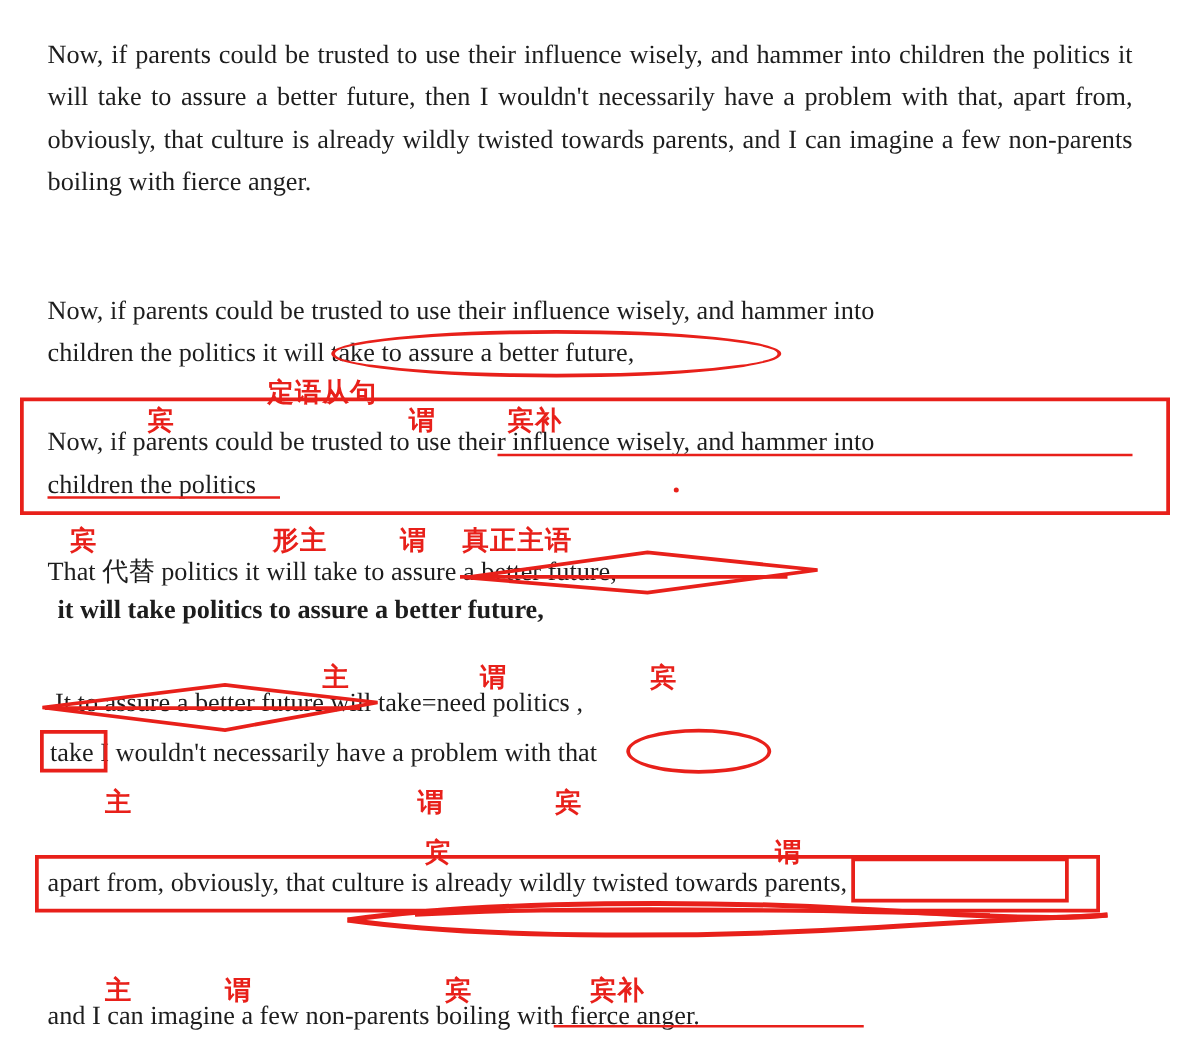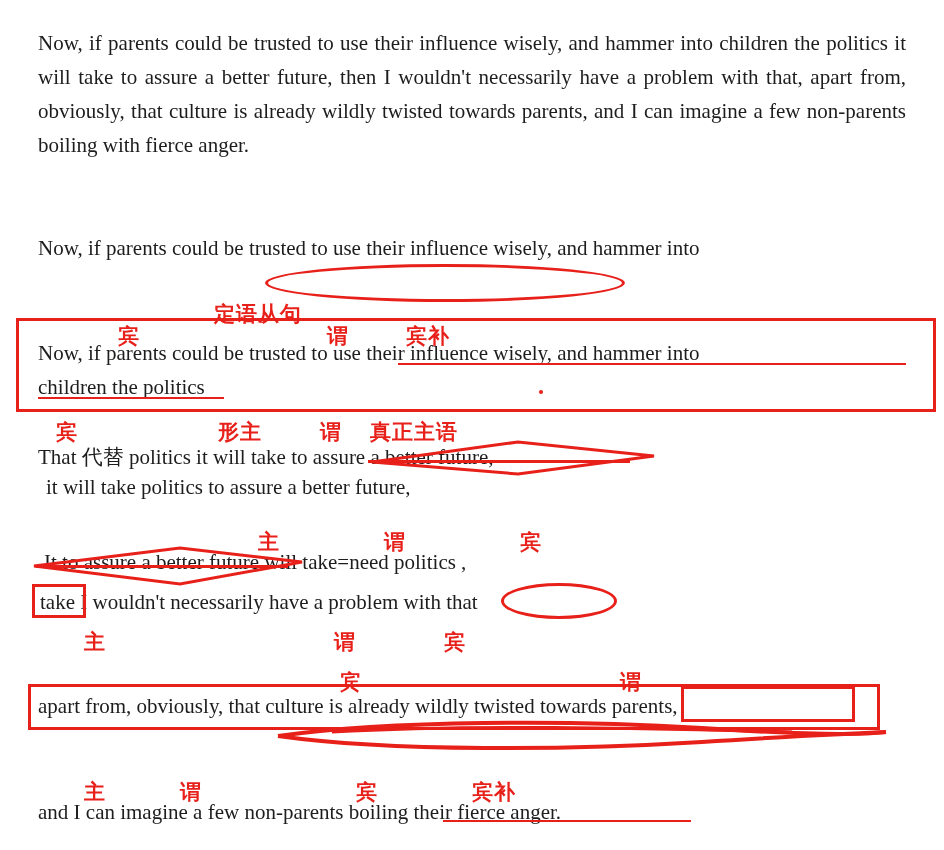--- a/index.html
+++ b/index.html
@@ -79,20 +79,21 @@
 </style>
 </head>
 <body>
 
 <div id="page">
 
   <div class="para justify-para" style="left:38px; top:26px; width:868px;">Now, if parents could be trusted to use their influence wisely, and hammer into children the politics it will take to assure a better future, then I wouldn't necessarily have a problem with that, apart from, obviously, that culture is already wildly twisted towards parents, and I can imagine a few non-parents boiling with fierce anger.</div>
 
   <div class="line" style="left:38px; top:234px;">Now, if parents could be trusted to use their influence wisely, and hammer into</div>
 
+  <div class="line" style="left:38px; top:268px;">children the politics it will take to assure a better future,</div>
 
   <div class="ellipse" style="left:265px; top:264px; width:360px; height:38px;"></div>
 
   <div class="cn" style="left:214px; top:300px;">定语从句</div>
 
   <div class="box" style="left:16px; top:318px; width:920px; height:94px;"></div>
 
   <div class="cn" style="left:118px; top:322px;">宾</div>
   <div class="cn" style="left:327px; top:322px;">谓</div>
   <div class="cn" style="left:406px; top:322px;">宾补</div>
@@ -114,21 +115,21 @@
   <div class="line" style="left:38px; top:443px;">That 代替  politics it will take to assure a better future,</div>
 
   <div class="strike" style="left:368px; top:460px; width:262px;"></div>
 
   <div class="lens" style="left:368px; top:432px;">
     <svg width="290" height="46" viewBox="0 0 290 46">
       <path d="M4 30 L150 10 L286 24 L150 42 Z" fill="none" stroke="#e8201a" stroke-width="3"></path>
     </svg>
   </div>
 
-  <div class="line" style="left:46px; top:473px;">it will take politics to assure a better future,</div>
+  <div class="line" style="left:46px; top:473px;font-weight:bold;">it will take politics to assure a better future,</div>
 
   <div class="cn" style="left:258px; top:528px;">主</div>
   <div class="cn" style="left:384px; top:528px;">谓</div>
   <div class="cn" style="left:520px; top:528px;">宾</div>
 
   <div class="line" style="left:44px; top:548px;">It to assure a better future will take=need politics ,</div>
 
   <div class="strike" style="left:36px; top:565px; width:252px;"></div>
 
   <div class="lens" style="left:30px; top:542px;">
@@ -162,17 +163,17 @@
       <path d="M6 18 C 120 34, 300 32, 430 24 C 520 18, 580 16, 614 14" fill="none" stroke="#e8201a" stroke-width="4"></path>
       <path d="M60 14 C 200 6, 360 10, 520 14" fill="none" stroke="#e8201a" stroke-width="3"></path>
     </svg>
   </div>
 
   <div class="cn" style="left:84px; top:778px;">主</div>
   <div class="cn" style="left:180px; top:778px;">谓</div>
   <div class="cn" style="left:356px; top:778px;">宾</div>
   <div class="cn" style="left:472px; top:778px;">宾补</div>
 
-  <div class="line" style="left:38px; top:798px;">and I can imagine a few non-parents boiling their fierce anger.</div>
+  <div class="line" style="left:38px; top:798px;">and I can imagine a few non-parents boiling with fierce anger.</div>
 
   <div class="uline" style="left:443px; top:820px; width:248px;"></div>
 
 </div>
 
 </body></html>

